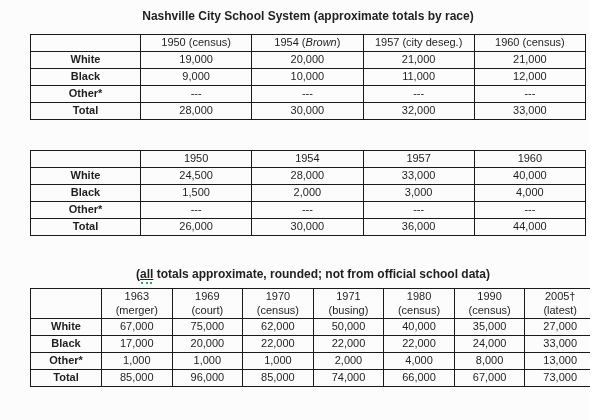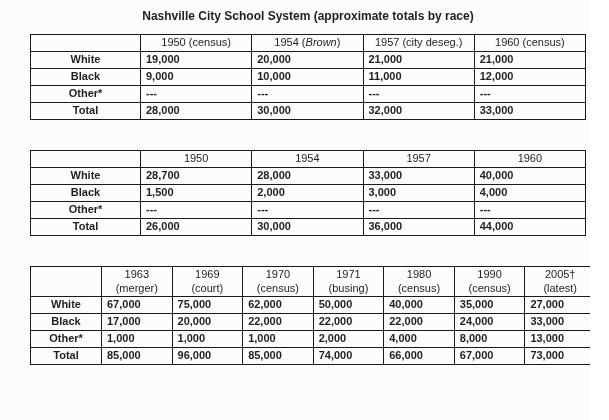--- a/index.html
+++ b/index.html
@@ -35,21 +35,21 @@
   table.grid th, table.grid td {
     border: 1px solid var(--border, #1a1a1a);
     padding: 1px 5px;
     line-height: 13.5px;
     height: 14px;
     overflow: hidden;
     white-space: nowrap;
   }
   table.grid thead th { text-align: center; font-weight: normal; }
   table.grid .rowlabel { text-align: center; font-weight: bold; }
-  table.grid td { text-align: left; font-weight: bold; }
+  table.grid td { text-align: center; font-weight: normal; }
   .nashville-city col:first-child,
   .davidson-county col:first-child { width: 110px; }
   .metro col:first-child { width: 71px; }
   .italic { font-style: italic; }
   .underline-squiggle {
     position: relative;
     display: inline-block;
     text-decoration: underline;
   }
   .underline-squiggle::after {
@@ -130,21 +130,21 @@
               <th><span></span></th>
               <th><span>1950</span></th>
               <th><span>1954</span></th>
               <th><span>1957</span></th>
               <th><span>1960</span></th>
             </tr>
           </thead>
           <tbody>
             <tr>
               <th class="rowlabel">White</th>
-              <td>28,700</td>
+              <td>24,500</td>
               <td>28,000</td>
               <td>33,000</td>
               <td>40,000</td>
             </tr>
             <tr>
               <th class="rowlabel">Black</th>
               <td>1,500</td>
               <td>2,000</td>
               <td>3,000</td>
               <td>4,000</td>
@@ -160,20 +160,21 @@
               <th class="rowlabel">Total</th>
               <td>26,000</td>
               <td>30,000</td>
               <td>36,000</td>
               <td>44,000</td>
             </tr>
           </tbody>
         </table>
       </section>
       <section class="tbl-sec sec-metro">
+        <div class="table-title last"><span>(</span><span class="underline-squiggle">all</span><span> totals approximate, rounded; not from official school data)</span></div>
         <table class="grid metro">
           <colgroup>
             <col>
             <col>
             <col>
             <col>
             <col>
             <col>
             <col>
             <col>

